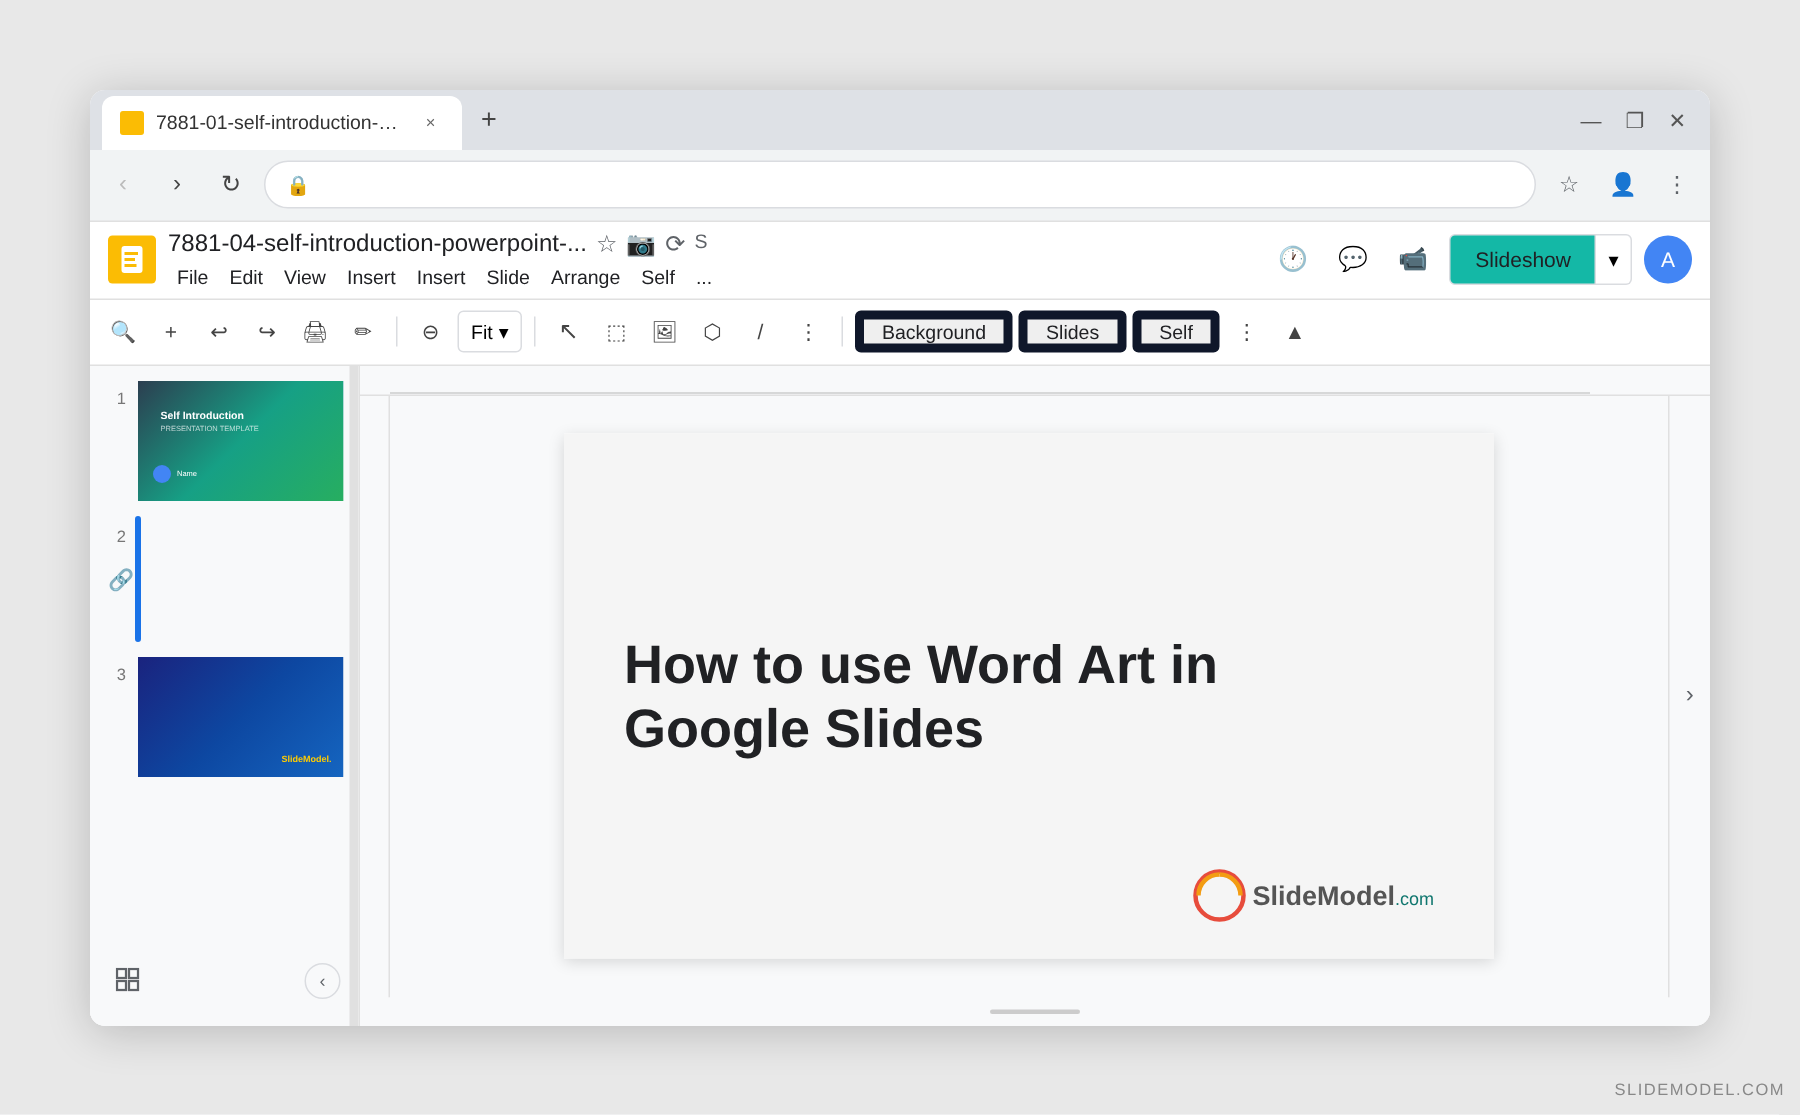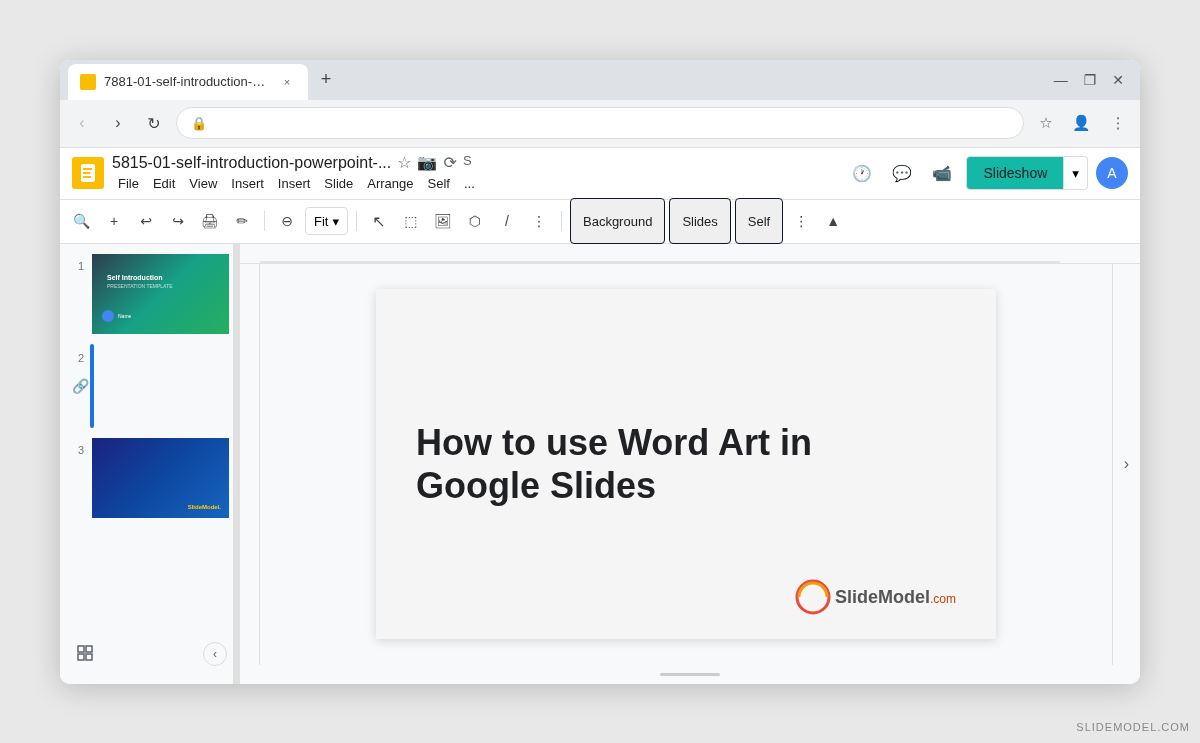--- a/index.html
+++ b/index.html
@@ -324,26 +324,26 @@
       border-radius: 4px;
       padding: 2px 8px;
       font-size: 13px;
       gap: 4px;
       height: 28px;
       cursor: pointer;
     }
 
     .bg-btn, .layout-btn, .theme-btn {
       padding: 4px 12px;
-      border: 1px solid #0f172a;
+      border: 6px solid #0f172a;
       border-radius: 4px;
       font-size: 13px;
       color: #202124;
       cursor: pointer;
-      height: 46px;
+      height: 28px;
       display: flex;
       align-items: center;
     }
 
     
     .main-content {
       display: flex;
       height: 440px;
       background: #f8f9fa;
     }
@@ -579,21 +579,21 @@
       <svg width="20" height="20" viewBox="0 0 20 20">
         <rect width="14" height="18" x="3" y="1" rx="2" fill="white"></rect>
         <rect width="9" height="2" x="5" y="5" fill="#fbbc04"></rect>
         <rect width="7" height="2" x="5" y="9" fill="#fbbc04"></rect>
         <rect width="8" height="2" x="5" y="13" fill="#fbbc04"></rect>
       </svg>
     </div>
 
     <div class="doc-title-area">
       <div class="doc-title-row">
-        <span class="doc-title">5815-01-self-introduction-powerpoint-...</span>
+        <span class="doc-title">7881-04-self-introduction-powerpoint-...</span>
         <div class="doc-title-icons">
           <span>☆</span>
           <span>📷</span>
           <span>⟳</span>
           <span style="font-size:13px;">S</span>
         </div>
       </div>
       <div class="doc-menu">
         <span class="doc-menu-item">File</span>
         <span class="doc-menu-item">Edit</span>
@@ -728,21 +728,21 @@
             <div class="slide-bg">
               <div class="slide-main-text">How to use Word Art in Google Slides</div>
               <div class="slide-logo-area">
 
                 <svg width="36" height="36" viewBox="0 0 36 36">
                   <circle cx="18" cy="18" r="16" fill="none" stroke="#e74c3c" stroke-width="3"></circle>
                   <path d="M18 4 A14 14 0 0 1 32 18" fill="none" stroke="#f39c12" stroke-width="3"></path>
                   <path d="M18 4 A14 14 0 0 0 4 18" fill="none" stroke="#f39c12" stroke-width="3"></path>
                 </svg>
                 <div>
-                  <span style="font-size:18px;font-weight:600;color:#555;margin-top:39px;">SlideModel</span><span style="font-size:12px;color:#c2410c;">.com</span>
+                  <span style="font-size:18px;font-weight:600;color:#555;margin-top:39px;">SlideModel</span><span style="font-size:12px;color:#0f766e;">.com</span>
                 </div>
               </div>
             </div>
           </div>
         </div>
 
         <div style="display:flex;align-items:center;justify-content:center;width:28px;background:#f8f9fa;border-left:1px solid #e0e0e0;">
           <span style="color:#5f6368;font-size:16px;">›</span>
         </div>
 

